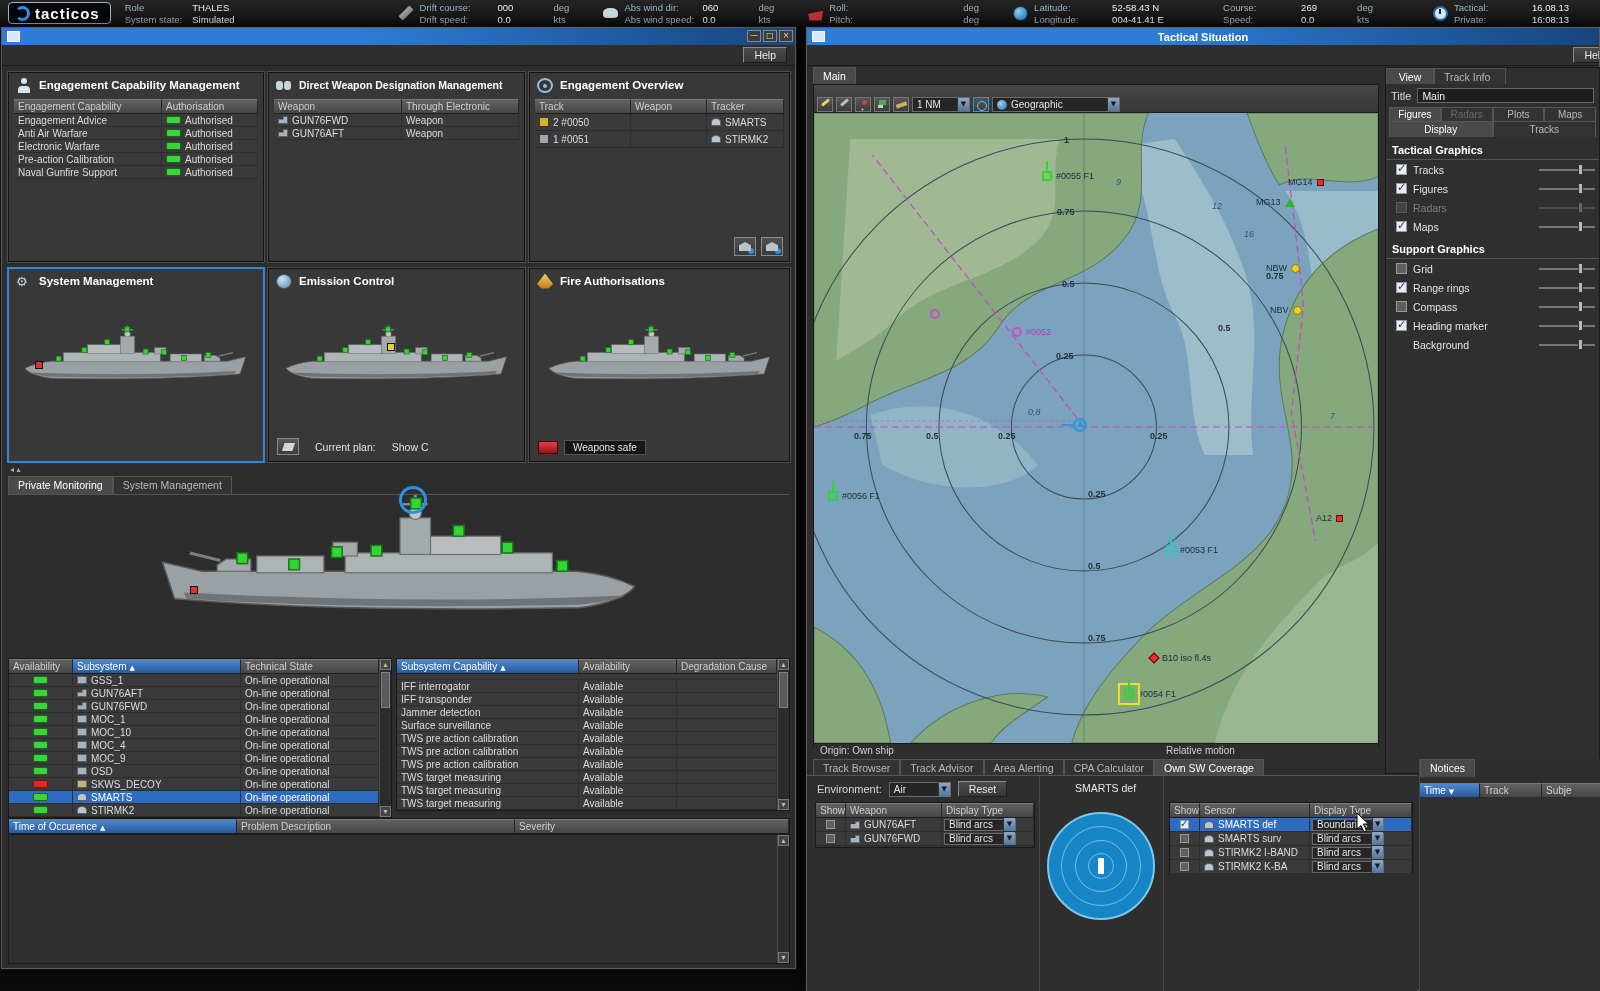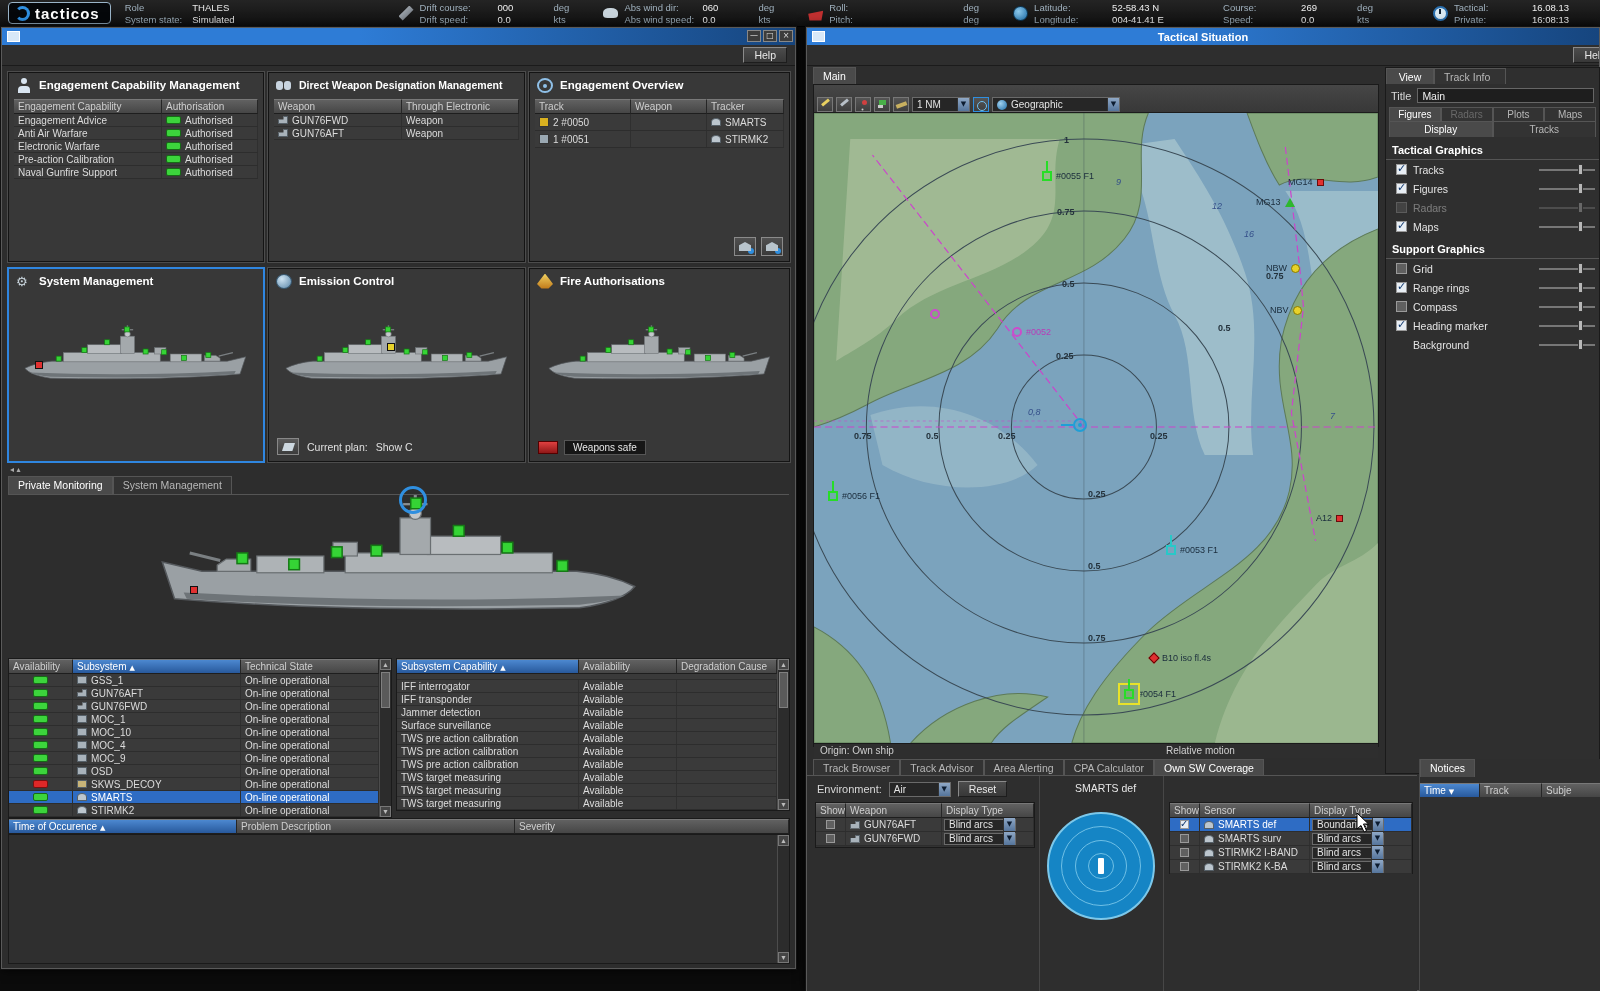--- a/index.html
+++ b/index.html
@@ -70,21 +70,21 @@
 .ric.radar{border-radius:50% 50% 0 0;background:#bcc6ce}
 .ric.decoy{background:#c8b478}
 .tno{width:10px;height:10px;border:1px solid #333;flex:0 0 auto}
 .tno-yellow{background:#d8b020}
 .tno-gray{background:#9aa8b2}
 .shipwrap{position:absolute;left:0;right:0;display:flex;justify-content:center}
 .shipimg{display:block}
 .statussq{position:absolute;width:8px;height:8px;border:1px solid #111}
 .sq-red{background:#e03030}
 .sq-yel{background:#e8d22a}
-.ecfoot{position:absolute;left:8px;bottom:6px;display:flex;align-items:center;gap:8px;font-size:10.5px;color:#e0e0e0}
+.ecfoot{position:absolute;left:8px;bottom:6px;display:flex;align-items:center;gap:16px;font-size:10.5px;color:#e0e0e0}
 .planbtn{width:22px;height:17px;background:linear-gradient(#5a5a5a,#3c3c3c);border:1px solid #888;position:relative}
 .planbtn::after{content:"";position:absolute;left:4px;top:4px;width:13px;height:8px;background:#cdd8e0;clip-path:polygon(0 100%,20% 0,100% 0,80% 100%)}
 .fabadge{position:absolute;left:8px;bottom:6px;display:flex;align-items:center;gap:6px}
 .faicon{width:20px;height:13px;background:linear-gradient(#e04040,#901818);border:1px solid #500}
 .fachip{background:#161616;border:1px solid #555;color:#e8e8e8;font-size:10px;padding:1px 8px}
 .eobtns{position:absolute;right:6px;bottom:5px;display:flex;gap:5px}
 .eobtn{width:22px;height:19px;background:linear-gradient(#505050,#3a3a3a);border:1px solid #8a8a8a;position:relative}
 .eobtn::after{content:"";position:absolute;left:4px;top:4px;width:12px;height:9px;background:#b8c4cc;clip-path:polygon(0 100%,100% 100%,100% 35%,50% 0,0 35%)}
 .eobtn i{position:absolute;right:1px;bottom:1px;width:6px;height:6px;border-radius:50%;background:#2f8fe0}
 .navarrows{position:absolute;font-size:8px;color:#aaa}

